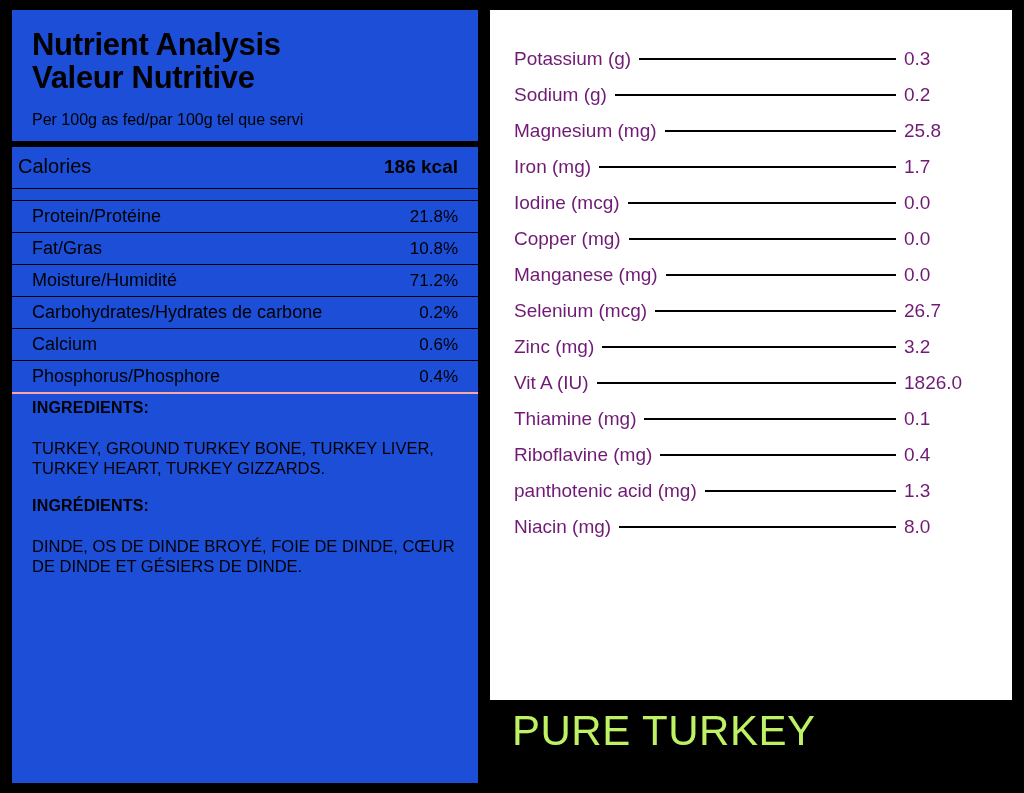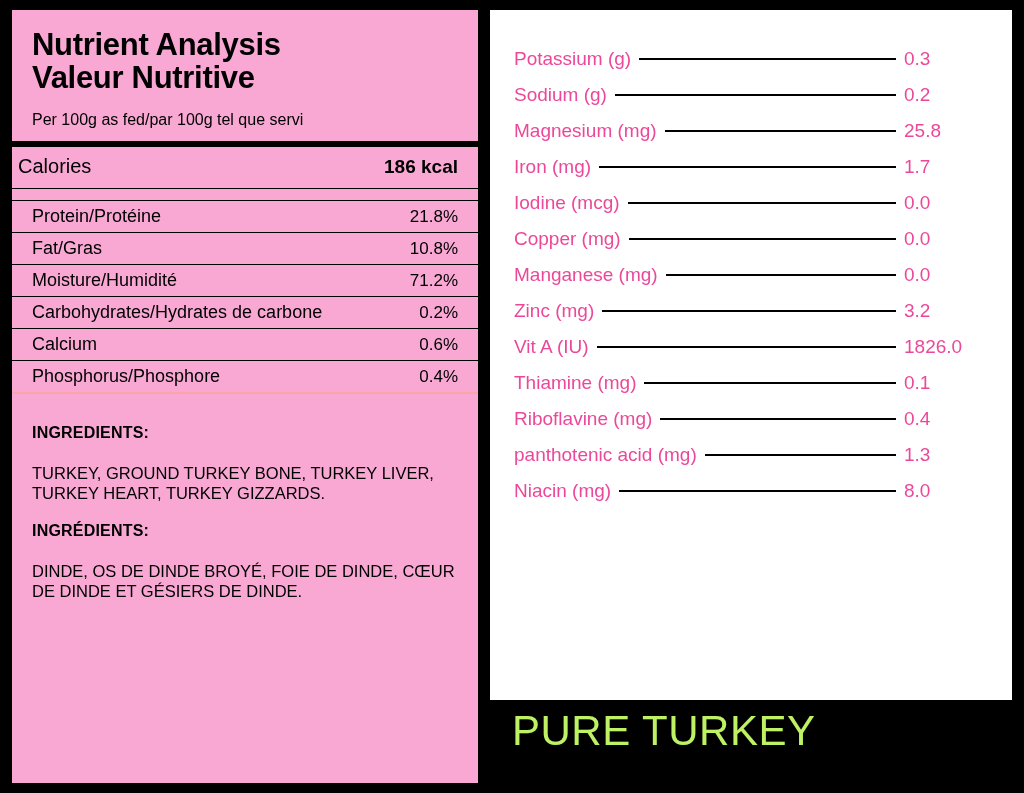--- a/index.html
+++ b/index.html
@@ -16,21 +16,21 @@
     overflow: hidden;
   }
 
   
   #left-panel {
     position: absolute;
     left: 12px;
     top: 10px;
     width: 466px;
     height: 773px;
-    background: #f9a8d4;
+    background: #1d4ed8;
     color: #000;
     display: flex;
     flex-direction: column;
   }
 
   .title-block {
     padding: 18px 20px 12px 20px;
     border-bottom: 6px solid #000;
   }
   .title-line {
@@ -68,21 +68,21 @@
     padding: 5px 20px 5px 20px;
     font-size: 18px;
     border-bottom: 1px solid #000;
   }
   .nutrient-row:last-of-type { border-bottom: none; }
   .nutrient-row .val { font-size: 17px; }
 
   .rows-wrap { border-bottom: 2px solid #fca5a5; }
 
   .ingredients {
-    padding: 30px 20px 0 20px;
+    padding: 5px 20px 0 20px;
     flex: 1;
   }
   .ing-head {
     font-size: 16px;
     font-weight: bold;
     letter-spacing: 0.2px;
     margin-bottom: 2px;
   }
   .ing-body {
     font-size: 16.5px;
@@ -92,21 +92,21 @@
   }
 
   
   #right-panel {
     position: absolute;
     left: 490px;
     top: 10px;
     width: 522px;
     height: 690px;
     background: #fff;
-    color: #ec4899;
+    color: #701a75;
     padding: 26px 24px 10px 24px;
   }
   .micro-row {
     display: flex;
     align-items: baseline;
     font-size: 19px;
     line-height: 1.0;
     padding: 4px 0 4px 0;
   }
   .micro-name { white-space: nowrap; }
@@ -222,20 +222,25 @@
       <span class="micro-name">Copper  (mg)</span>
       <span class="micro-lead"></span>
       <span class="micro-val">0.0</span>
     </div>
     <div class="micro-row">
       <span class="micro-name">Manganese  (mg)</span>
       <span class="micro-lead"></span>
       <span class="micro-val">0.0</span>
     </div>
     <div class="micro-row">
+      <span class="micro-name">Selenium (mcg)</span>
+      <span class="micro-lead"></span>
+      <span class="micro-val">26.7</span>
+    </div>
+    <div class="micro-row">
       <span class="micro-name">Zinc (mg)</span>
       <span class="micro-lead"></span>
       <span class="micro-val">3.2</span>
     </div>
     <div class="micro-row">
       <span class="micro-name">Vit A (IU)</span>
       <span class="micro-lead"></span>
       <span class="micro-val">1826.0</span>
     </div>
     <div class="micro-row">

